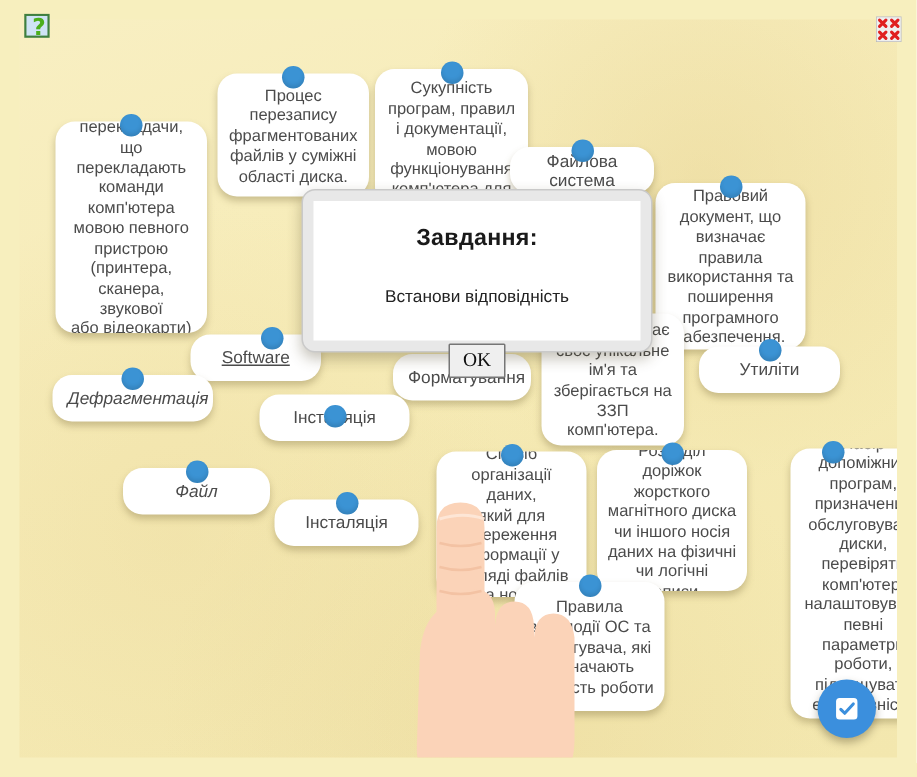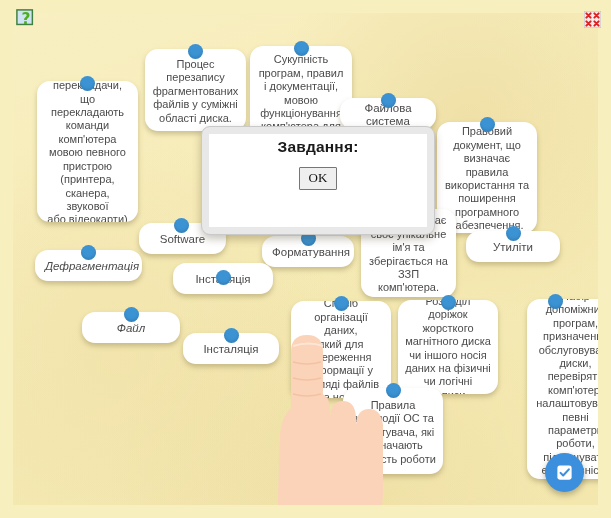--- a/index.html
+++ b/index.html
@@ -118,21 +118,22 @@
   }
   .modal-inner {
     width: 100%;
     height: 100%;
     background: #ffffff;
     box-sizing: border-box;
     display: flex;
     flex-direction: column;
     align-items: center;
     justify-content: flex-start;
-    padding-top: 4px;
+    padding-top: 16px;
+    gap: 14px;
   }
   .modal-title {
     font-size: 15.5px;
     font-weight: bold;
     color: #1a1a1a;
     letter-spacing: .2px;
   }
   .modal-text {
     margin-top: 10px;
     font-size: 11.5px;
@@ -214,21 +215,21 @@
           <span class="txt">Правовий
 документ, що
 визначає
 правила
 використання та
 поширення
 програмного
 забезпечення.</span>
         </div>
         <div class="dot" style="left: 466.5px; top: 104px;"></div>
-        <div class="card small" style="left: 126px; top: 210px; width: 87px; height: 31px;">
+        <div class="card small" style="left: 114px; top: 210px; width: 87px; height: 31px; text-decoration: underline;">
           <span class="txt">Software</span>
         </div>
         <div class="dot" style="left: 161px; top: 205px;"></div>
         <div class="card small" style="left: 249px; top: 223px; width: 92px; height: 31px;">
           <span class="txt">Форматування</span>
         </div>
         <div class="dot" style="left: 287.5px; top: 218px;"></div>
         <div class="card" style="left: 348px; top: 196px; width: 95px; height: 88px;">
           <span class="txt">даних, яка має
 своє унікальне
@@ -311,20 +312,21 @@
         <path d="M22 46 q14 4 28 0" fill="none" stroke="#f3c2a3" stroke-width="1.6"></path>
         <path d="M22 62 q14 4 28 0" fill="none" stroke="#f3c2a3" stroke-width="1.6"></path>
         <path d="M22 78 q14 4 28 0" fill="none" stroke="#f3c2a3" stroke-width="1.6"></path>
         <path d="M22 30 q16 -5 30 0" fill="none" stroke="#fde6d6" stroke-width="2"></path>
       </g>
     </svg>
 
     <div class="modal-outer">
       <div class="modal-inner">
         <div class="modal-title">Завдання:</div>
+        <div class="modal-text">Встанови відповідність</div>
         <button class="modal-ok">OK</button>
       </div>
     </div>
 
     <div class="fab">
       <svg width="19" height="19" viewBox="0 0 24 24">
         <rect x="3" y="3" width="18" height="18" rx="3" fill="#ffffff"></rect>
         <path d="M7 12.5 l3.3 3.3 L17.5 8" fill="none" stroke="#3b8fdd" stroke-width="2.6" stroke-linecap="round" stroke-linejoin="round"></path>
       </svg>
     </div>

